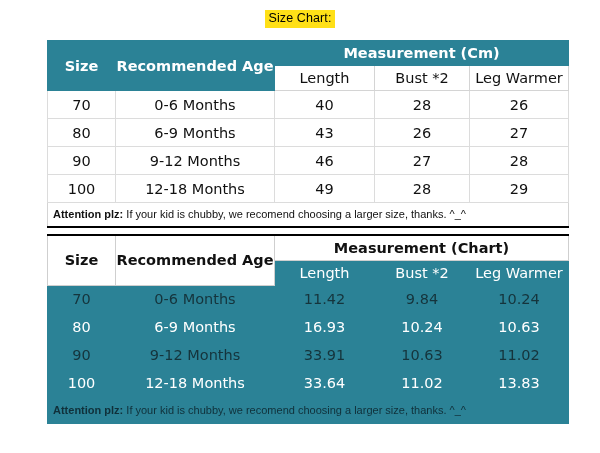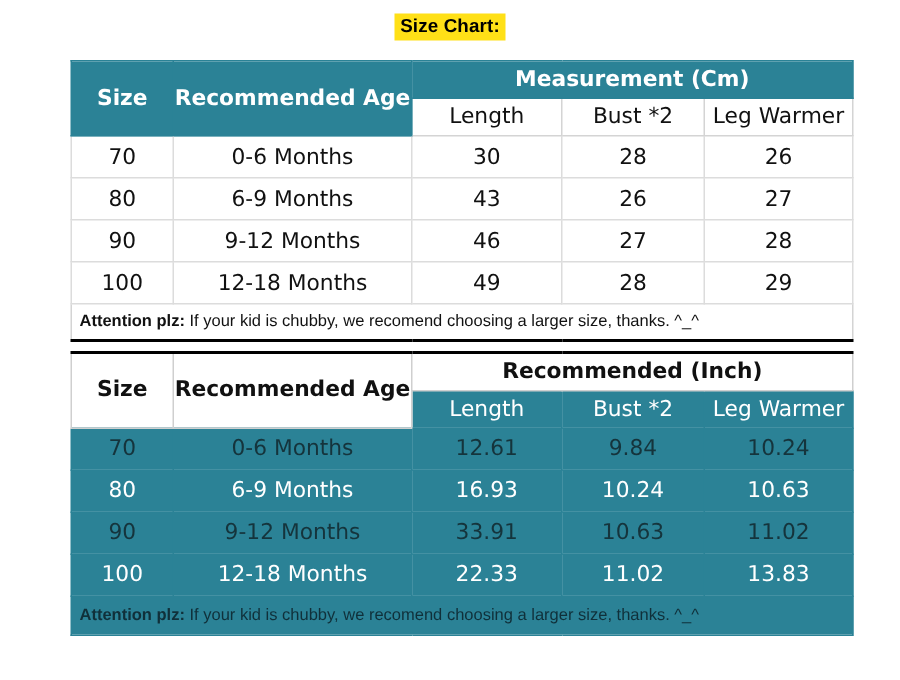--- a/index.html
+++ b/index.html
@@ -12,21 +12,21 @@
   }
   
   #title-bar{
     position:absolute;left:0;top:8px;width:600px;
     text-align:center;
   }
   #title-text{
     display:inline-block;
     background:#FFE017;
     color:#000;
-    font-weight:bold;
+    font-weight:normal;
     font-size:12.5px;
     line-height:15px;
     padding:1px 4px 2px 4px;
     letter-spacing:.1px;
   }
   
   .chart-table{
     position:absolute;
     left:47px;width:521px;
     border-collapse:collapse;
@@ -143,21 +143,21 @@
     </tr>
     <tr class="r-head2">
       <td class="hdr-white">Length</td>
       <td class="hdr-white">Bust *2</td>
       <td class="hdr-white">Leg Warmer</td>
     </tr>
 
     <tr class="r-data">
       <td class="cell">70</td>
       <td class="cell">0-6 Months</td>
-      <td class="cell">30</td>
+      <td class="cell">40</td>
       <td class="cell">28</td>
       <td class="cell">26</td>
     </tr>
     <tr class="r-data">
       <td class="cell">80</td>
       <td class="cell">6-9 Months</td>
       <td class="cell">43</td>
       <td class="cell">26</td>
       <td class="cell">27</td>
     </tr>
@@ -191,53 +191,53 @@
     <col class="c-size">
       <col class="c-age">
       <col class="c-len">
       <col class="c-bust">
       <col class="c-leg">
   </colgroup>
   <tbody>
     <tr class="r-head1">
       <td class="hdr-white" rowspan="2">Size</td>
       <td class="hdr-white" rowspan="2">Recommended Age</td>
-      <td class="hdr-white" colspan="3">Recommended (Inch)</td>
+      <td class="hdr-white" colspan="3">Measurement (Chart)</td>
     </tr>
     <tr class="r-head2">
       <td class="hdr-teal">Length</td>
       <td class="hdr-teal">Bust *2</td>
       <td class="hdr-teal">Leg Warmer</td>
     </tr>
 
     <tr class="r-data">
       <td class="cell-dark">70</td>
       <td class="cell-dark">0-6 Months</td>
-      <td class="cell-dark">12.61</td>
+      <td class="cell-dark">11.42</td>
       <td class="cell-dark">9.84</td>
       <td class="cell-dark">10.24</td>
     </tr>
     <tr class="r-data">
       <td class="cell-light">80</td>
       <td class="cell-light">6-9 Months</td>
       <td class="cell-light">16.93</td>
       <td class="cell-light">10.24</td>
       <td class="cell-light">10.63</td>
     </tr>
     <tr class="r-data">
       <td class="cell-dark">90</td>
       <td class="cell-dark">9-12 Months</td>
       <td class="cell-dark">33.91</td>
       <td class="cell-dark">10.63</td>
       <td class="cell-dark">11.02</td>
     </tr>
     <tr class="r-data">
       <td class="cell-light">100</td>
       <td class="cell-light">12-18 Months</td>
-      <td class="cell-light">22.33</td>
+      <td class="cell-light">33.64</td>
       <td class="cell-light">11.02</td>
       <td class="cell-light">13.83</td>
     </tr>
 
     <tr>
       <td class="note-cell" colspan="5">
         <div class="note-inner">
           <span class="note-lead">Attention plz:</span><span> If your kid is chubby, we recomend choosing a larger size, thanks. ^_^</span>
         </div>
       </td>

